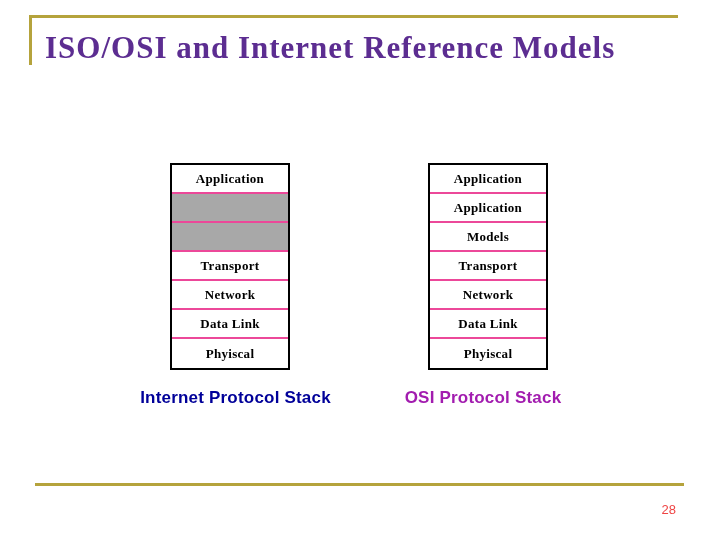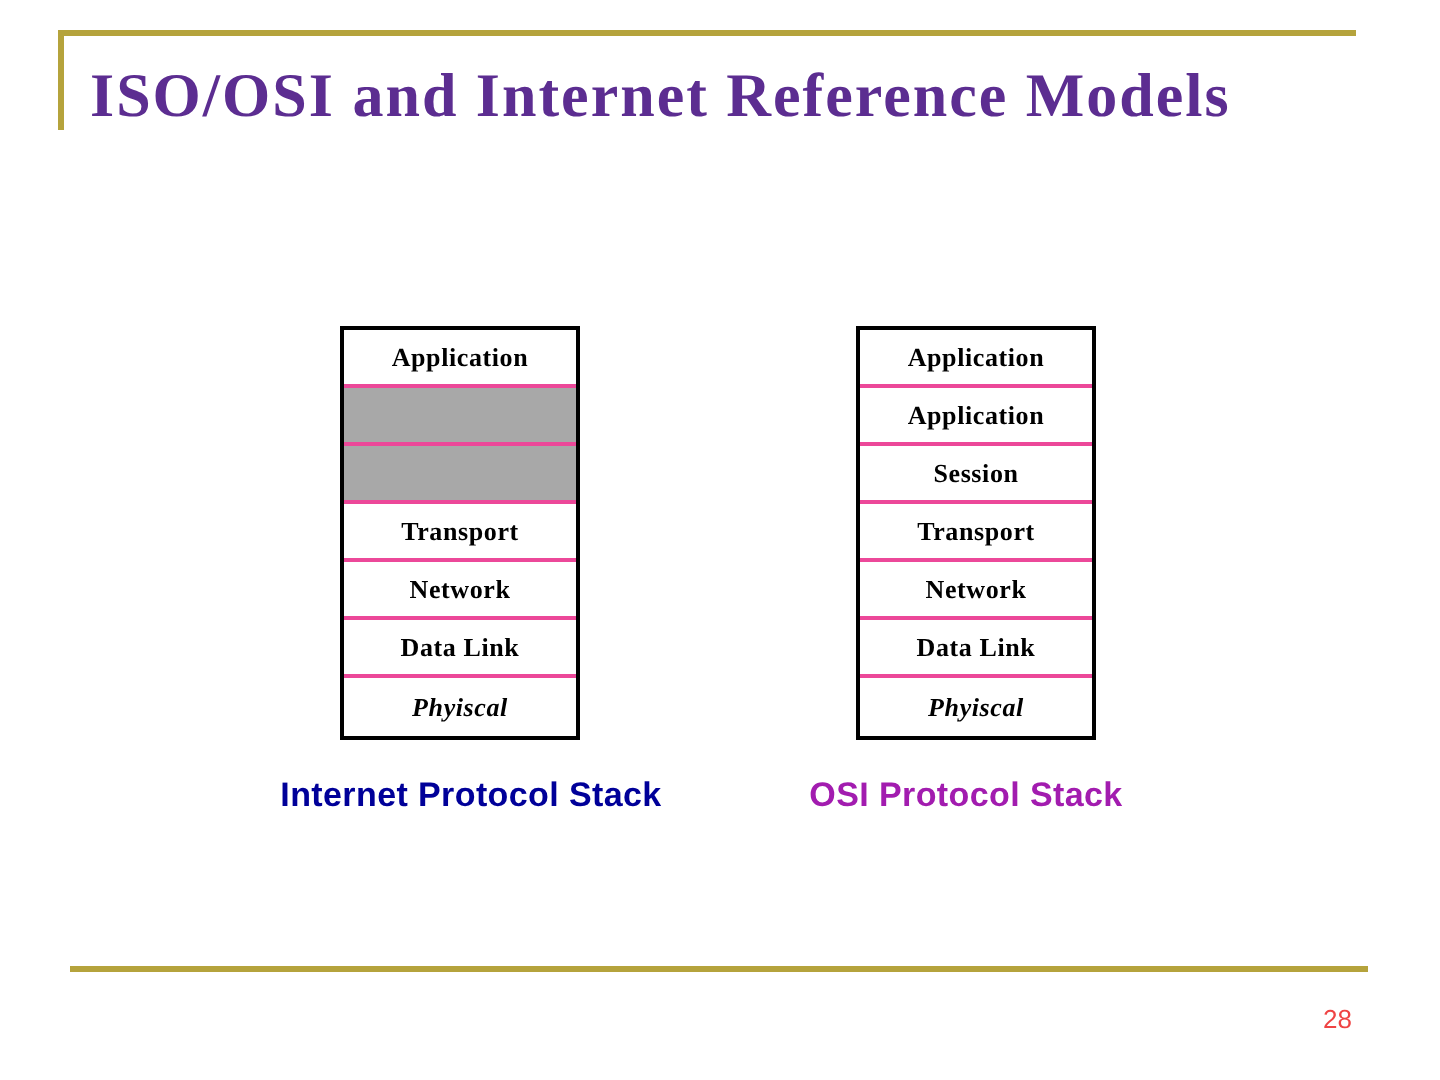--- a/index.html
+++ b/index.html
@@ -45,21 +45,21 @@
     border-bottom: 2px solid #ec4899;
     display: flex;
     align-items: center;
     justify-content: center;
     font-family: "Liberation Serif", serif;
     font-weight: bold;
     font-size: 13px;
     color: #000000;
     letter-spacing: 0.3px;
   }
-  .stack-row:last-child { border-bottom: none; font-style: italic; }
+  .stack-row:last-child { border-bottom: none; }
 
   .caption {
     position: absolute;
     top: 388px;
     font-family: "Liberation Sans", sans-serif;
     font-weight: bold;
     font-size: 17px;
     text-align: center;
     letter-spacing: 0.2px;
   }
@@ -91,21 +91,21 @@
     <div class="stack-row" style="background-color: rgb(168, 168, 168);"></div>
     <div class="stack-row">Transport</div>
     <div class="stack-row">Network</div>
     <div class="stack-row">Data Link</div>
     <div class="stack-row">Phyiscal</div>
   </div>
 
   <div class="stack stack-osi">
     <div class="stack-row">Application</div>
     <div class="stack-row">Application</div>
-    <div class="stack-row">Session</div>
+    <div class="stack-row">Models</div>
     <div class="stack-row">Transport</div>
     <div class="stack-row">Network</div>
     <div class="stack-row">Data Link</div>
     <div class="stack-row">Phyiscal</div>
   </div>
 
   <div class="caption caption-internet" style="color: rgb(0, 0, 153);">Internet Protocol Stack</div>
   <div class="caption caption-osi" style="color: #a21caf;">OSI Protocol Stack</div>
 
   <div class="accent-bottom" style="background-color: rgb(181, 163, 60);"></div>

